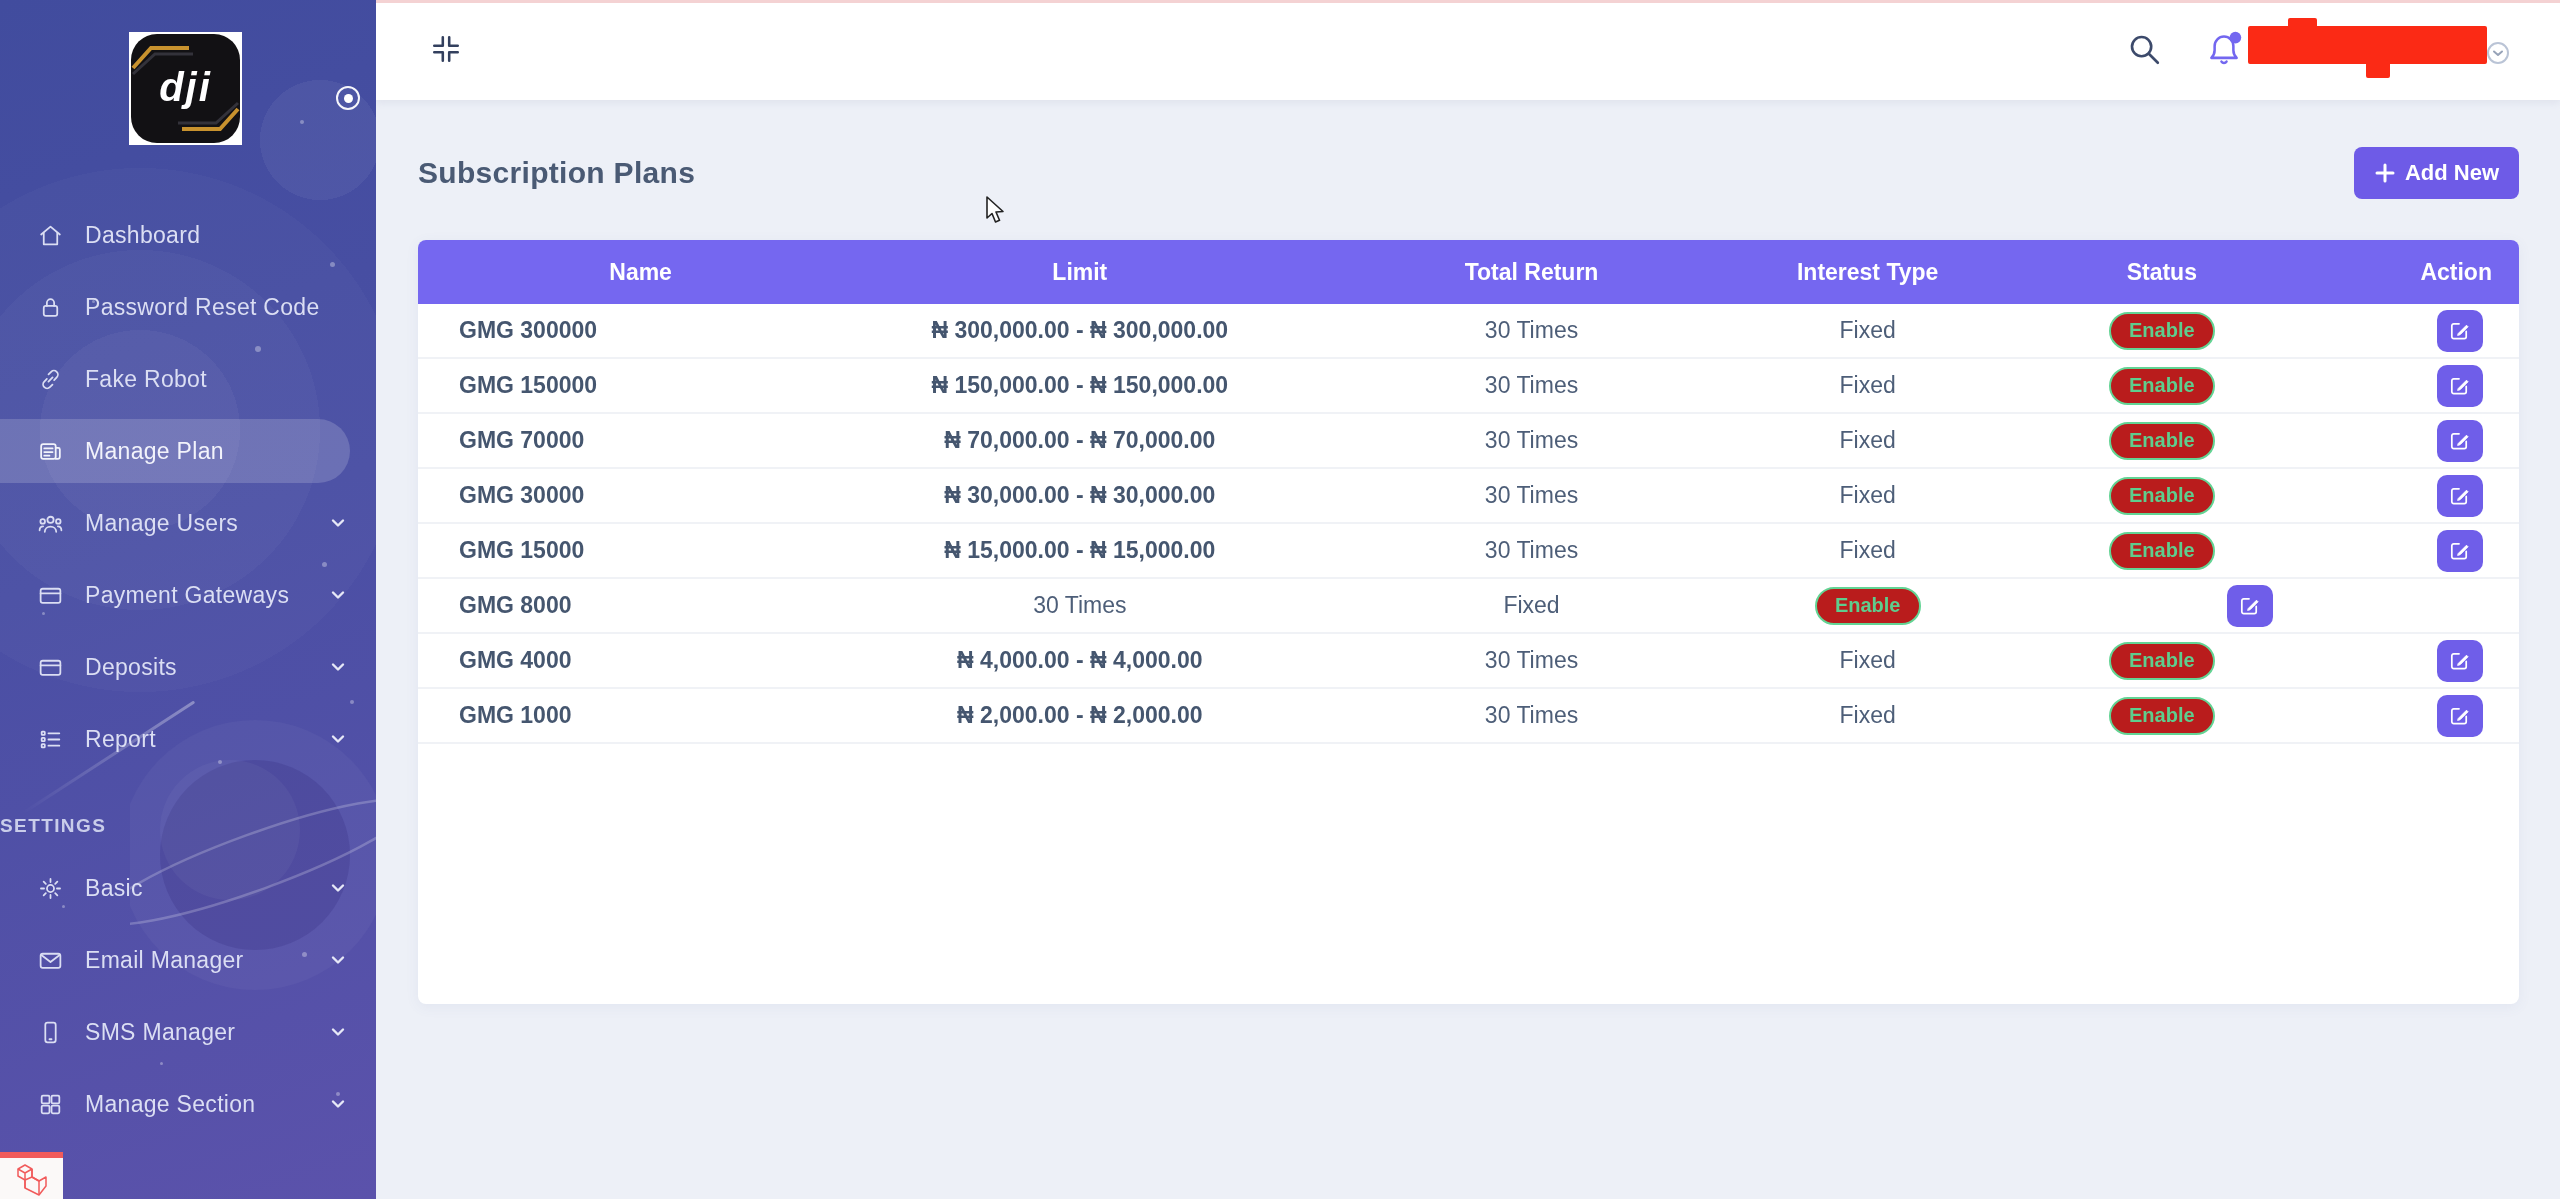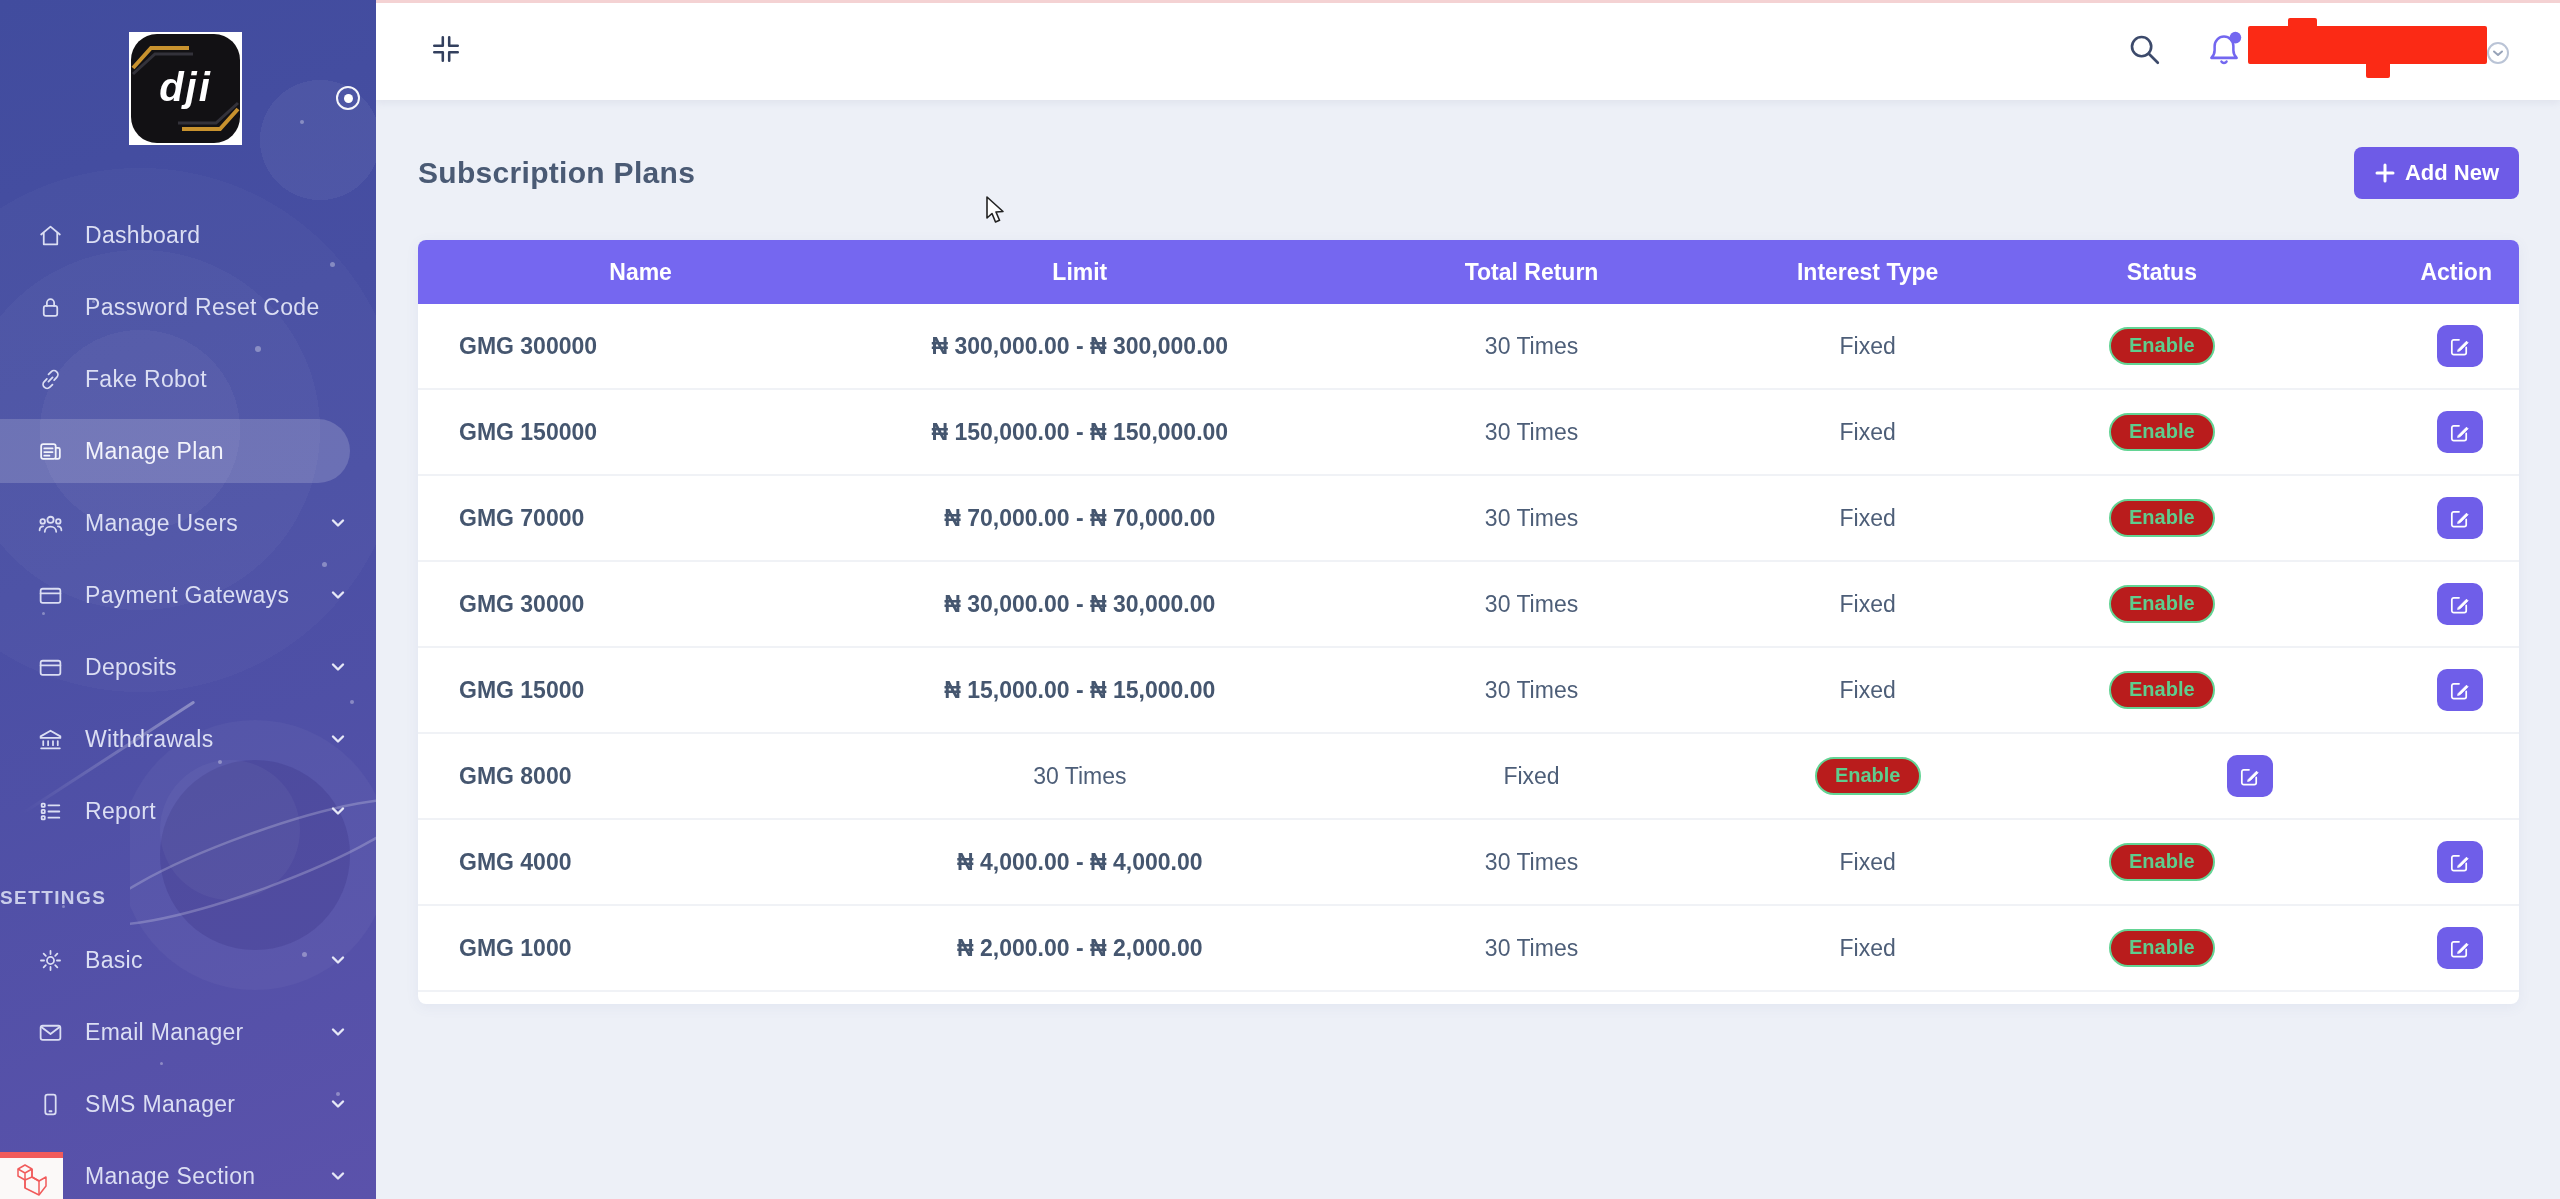--- a/index.html
+++ b/index.html
@@ -118,21 +118,21 @@
 
   .card {
     margin: 41px 41px 0 42px; background: #fff; border-radius: 8px;
     box-shadow: 0 3px 14px rgba(90,100,150,0.07); overflow: hidden; height: 764px;
   }
   .thead, .tr { display: grid; grid-template-columns: 19% 25% 18% 14% 14% 10%; align-items: center; }
   .thead { height: 64px; background: #7567f0; }
   .th { color: #fff; font-size: 23px; font-weight: 700; text-align: center; }
   .th.c-name { text-align: center; padding-left: 46px; }
   .th.c-action { text-align: right; padding-right: 27px; }
-  .tr { height: 86px; border-bottom: 2px solid #f0f2f6; background: #fff; }
+  .tr { height: 55px; border-bottom: 2px solid #f0f2f6; background: #fff; }
   .td { font-size: 23px; color: #4d5e78; text-align: center; font-weight: 500; }
   .td.name { text-align: left; padding-left: 41px; font-weight: 700; color: #45566f; }
   .td.limit { font-weight: 700; color: #45566f; }
   .td.action { text-align: right; padding-right: 36px; }
   .pill {
     display: inline-block; min-width: 106px; padding: 5px 0 6px;
     border: 2px solid #63d494; border-radius: 19px; background: #b91c1c;
     color: #5ecd8d; font-size: 20px; font-weight: 600; text-align: center;
   }
   .edit-btn {
@@ -272,35 +272,20 @@
           </svg>
       </span>
       <span class="lbl">Deposits</span>
       <span class="chev">
           <svg width="16" height="16" viewBox="0 0 16 16" fill="none" stroke="currentColor" stroke-width="2.4" stroke-linecap="round" stroke-linejoin="round">
             <path d="M3 5.5 L8 10.5 L13 5.5"></path>
           </svg>
         </span>
     </div>
 
-    <div class="mi">
-      <span class="ic">
-        <svg width="27" height="27" viewBox="0 0 26 26" fill="none" stroke="currentColor" stroke-width="1.7" stroke-linecap="round" stroke-linejoin="round">
-            <path d="M3.5 10 L13 4.5 L22.5 10 V11.5 H3.5 Z"></path>
-            <path d="M6 14.5 v4 M10.7 14.5 v4 M15.4 14.5 v4 M20 14.5 v4"></path>
-            <path d="M4 21.5 h18"></path>
-          </svg>
-      </span>
-      <span class="lbl">Withdrawals</span>
-      <span class="chev">
-          <svg width="16" height="16" viewBox="0 0 16 16" fill="none" stroke="currentColor" stroke-width="2.4" stroke-linecap="round" stroke-linejoin="round">
-            <path d="M3 5.5 L8 10.5 L13 5.5"></path>
-          </svg>
-        </span>
-    </div>
 
     <div class="mi">
       <span class="ic">
         <svg width="27" height="27" viewBox="0 0 26 26" fill="none" stroke="currentColor" stroke-width="1.7" stroke-linecap="round" stroke-linejoin="round">
             <rect x="4.5" y="5.5" width="3" height="3" rx="0.6"></rect>
             <rect x="4.5" y="11.5" width="3" height="3" rx="0.6"></rect>
             <rect x="4.5" y="17.5" width="3" height="3" rx="0.6"></rect>
             <path d="M11 7 h10.5 M11 13 h10.5 M11 19 h10.5"></path>
           </svg>
       </span>

